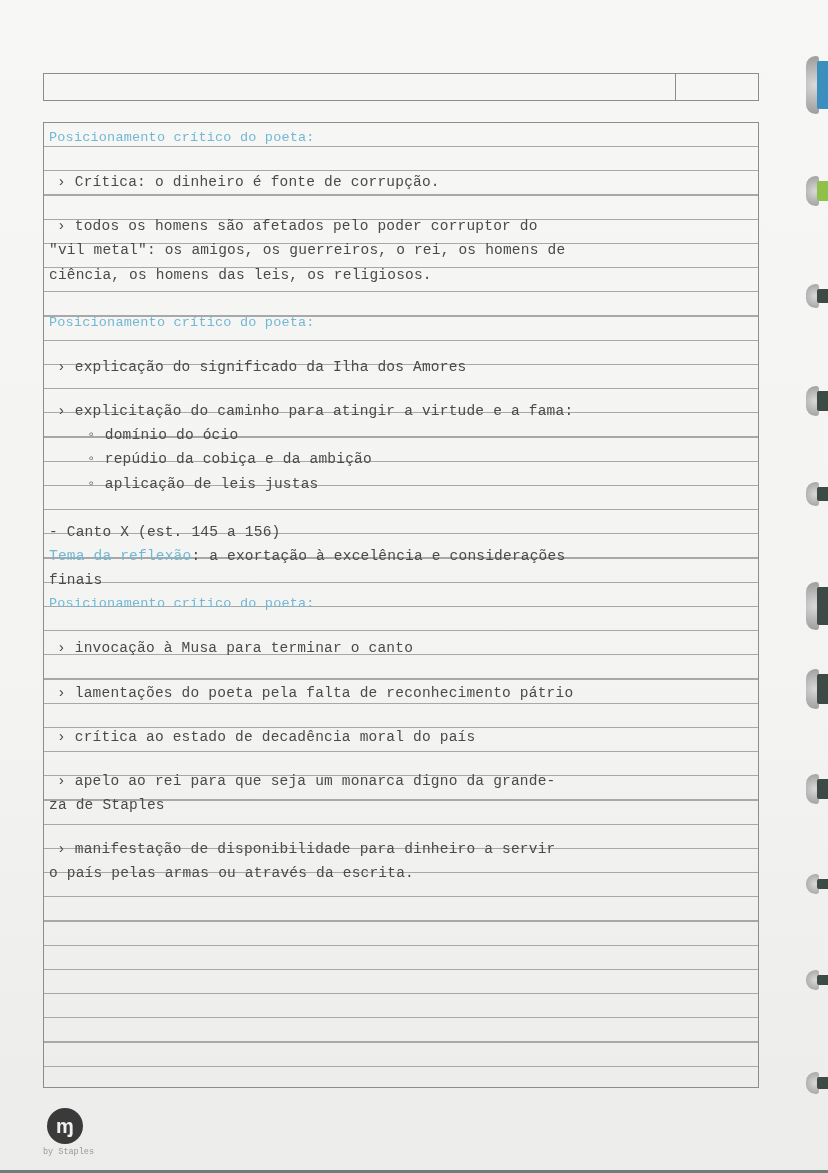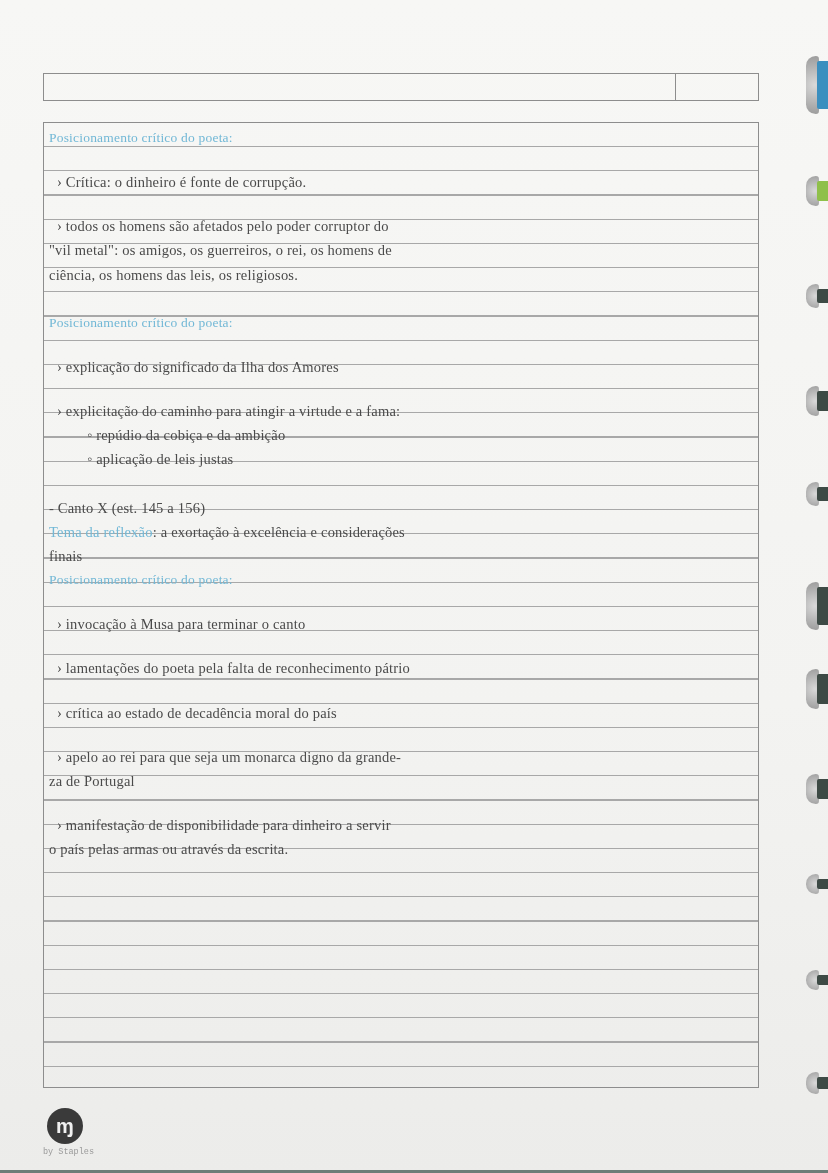--- a/index.html
+++ b/index.html
@@ -29,21 +29,21 @@
     background-image: repeating-linear-gradient(
       180deg,
       transparent 0px, transparent 23px,
       #a8a8a8 23px, #a8a8a8 24.2px);
   }
   .lines {
     position: absolute; left: 47px; top: 126px; width: 710px;
   }
   .line {
     height: 24.15px; line-height: 24px;
-    font-family: Liberation Serif, serif;
+    font-family: Liberation Mono, monospace;
     font-size: 14.5px; font-weight: 300;
     color: #4a4a4a; white-space: nowrap; overflow: visible;
     letter-spacing: 0.2px;
     padding-left: 2px;
   }
   .line.heading { color: #72b8d6; font-size: 13.5px; }
   .line .blue { color: #72b8d6; }
   .line.indent { padding-left: 10px; margin-top: 20px; }
   .line.indent2 { padding-left: 40px; }
   .tab {
@@ -85,32 +85,33 @@
   <div class="lines" id="lines">
       <div class="line heading">Posicionamento crítico do poeta:</div>
       <div class="line indent">› Crítica: o dinheiro é fonte de corrupção.</div>
       <div class="line indent">› todos os homens são afetados pelo poder corruptor do</div>
       <div class="line">"vil metal": os amigos, os guerreiros, o rei, os homens de</div>
       <div class="line">ciência, os homens das leis, os religiosos.</div>
       <div class="line"></div>
       <div class="line heading">Posicionamento crítico do poeta:</div>
       <div class="line indent">› explicação do significado da Ilha dos Amores</div>
       <div class="line indent">› explicitação do caminho para atingir a virtude e a fama:</div>
+      <div class="line indent2">◦ domínio do ócio</div>
       <div class="line indent2">◦ repúdio da cobiça e da ambição</div>
       <div class="line indent2">◦ aplicação de leis justas</div>
       <div class="line"></div>
       <div class="line">- Canto X (est. 145 a 156)</div>
       <div class="line"><span class="blue">Tema da reflexão</span><span>: a exortação à excelência e considerações</span></div>
       <div class="line">finais</div>
       <div class="line heading">Posicionamento crítico do poeta:</div>
       <div class="line indent">› invocação à Musa para terminar o canto</div>
       <div class="line indent">› lamentações do poeta pela falta de reconhecimento pátrio</div>
       <div class="line indent">› crítica ao estado de decadência moral do país</div>
       <div class="line indent">› apelo ao rei para que seja um monarca digno da grande-</div>
-      <div class="line">za de Portugal</div>
+      <div class="line">za de Staples</div>
       <div class="line indent">› manifestação de disponibilidade para dinheiro a servir</div>
       <div class="line">o país pelas armas ou através da escrita.</div>
     </div>
 
   <div id="tabs">
       <div class="tab" style="top: 52px; height: 68px;">
         <div class="cap" style="height: 58px;"></div>
         <div class="stem" style="background: rgb(59, 143, 191); height: 48px;"></div>
       </div>
       <div class="tab" style="top: 172px; height: 40px;">

